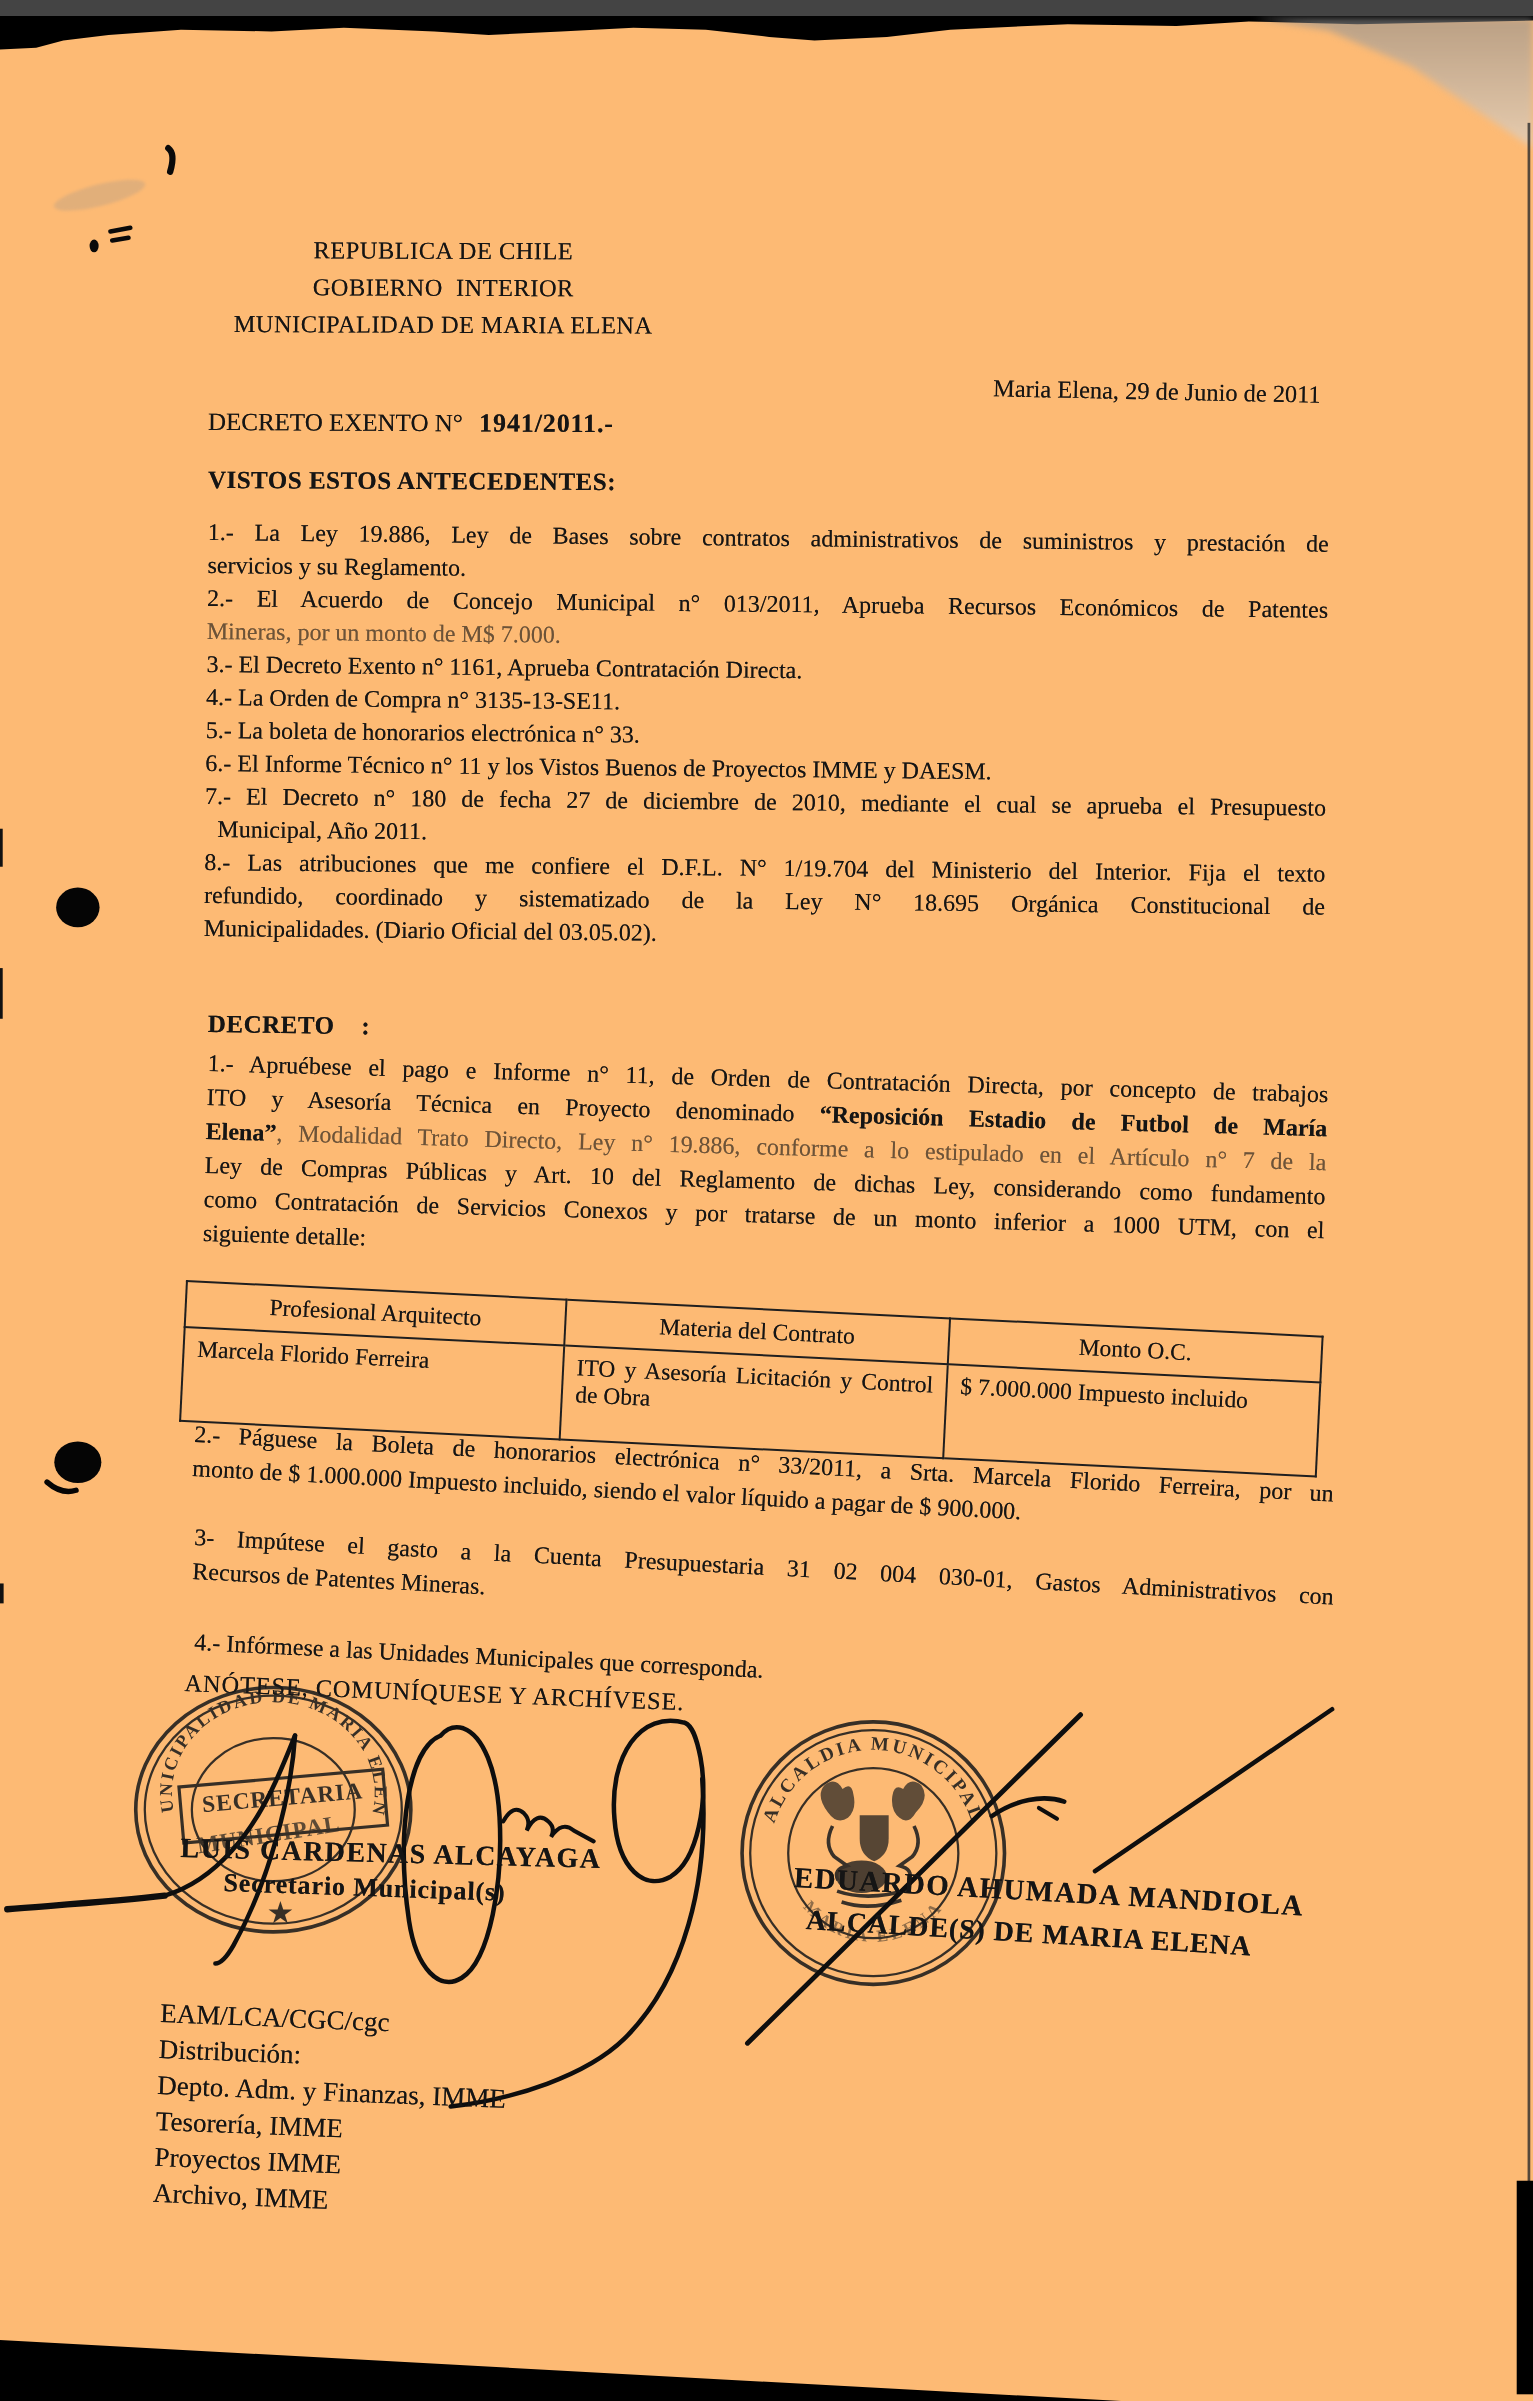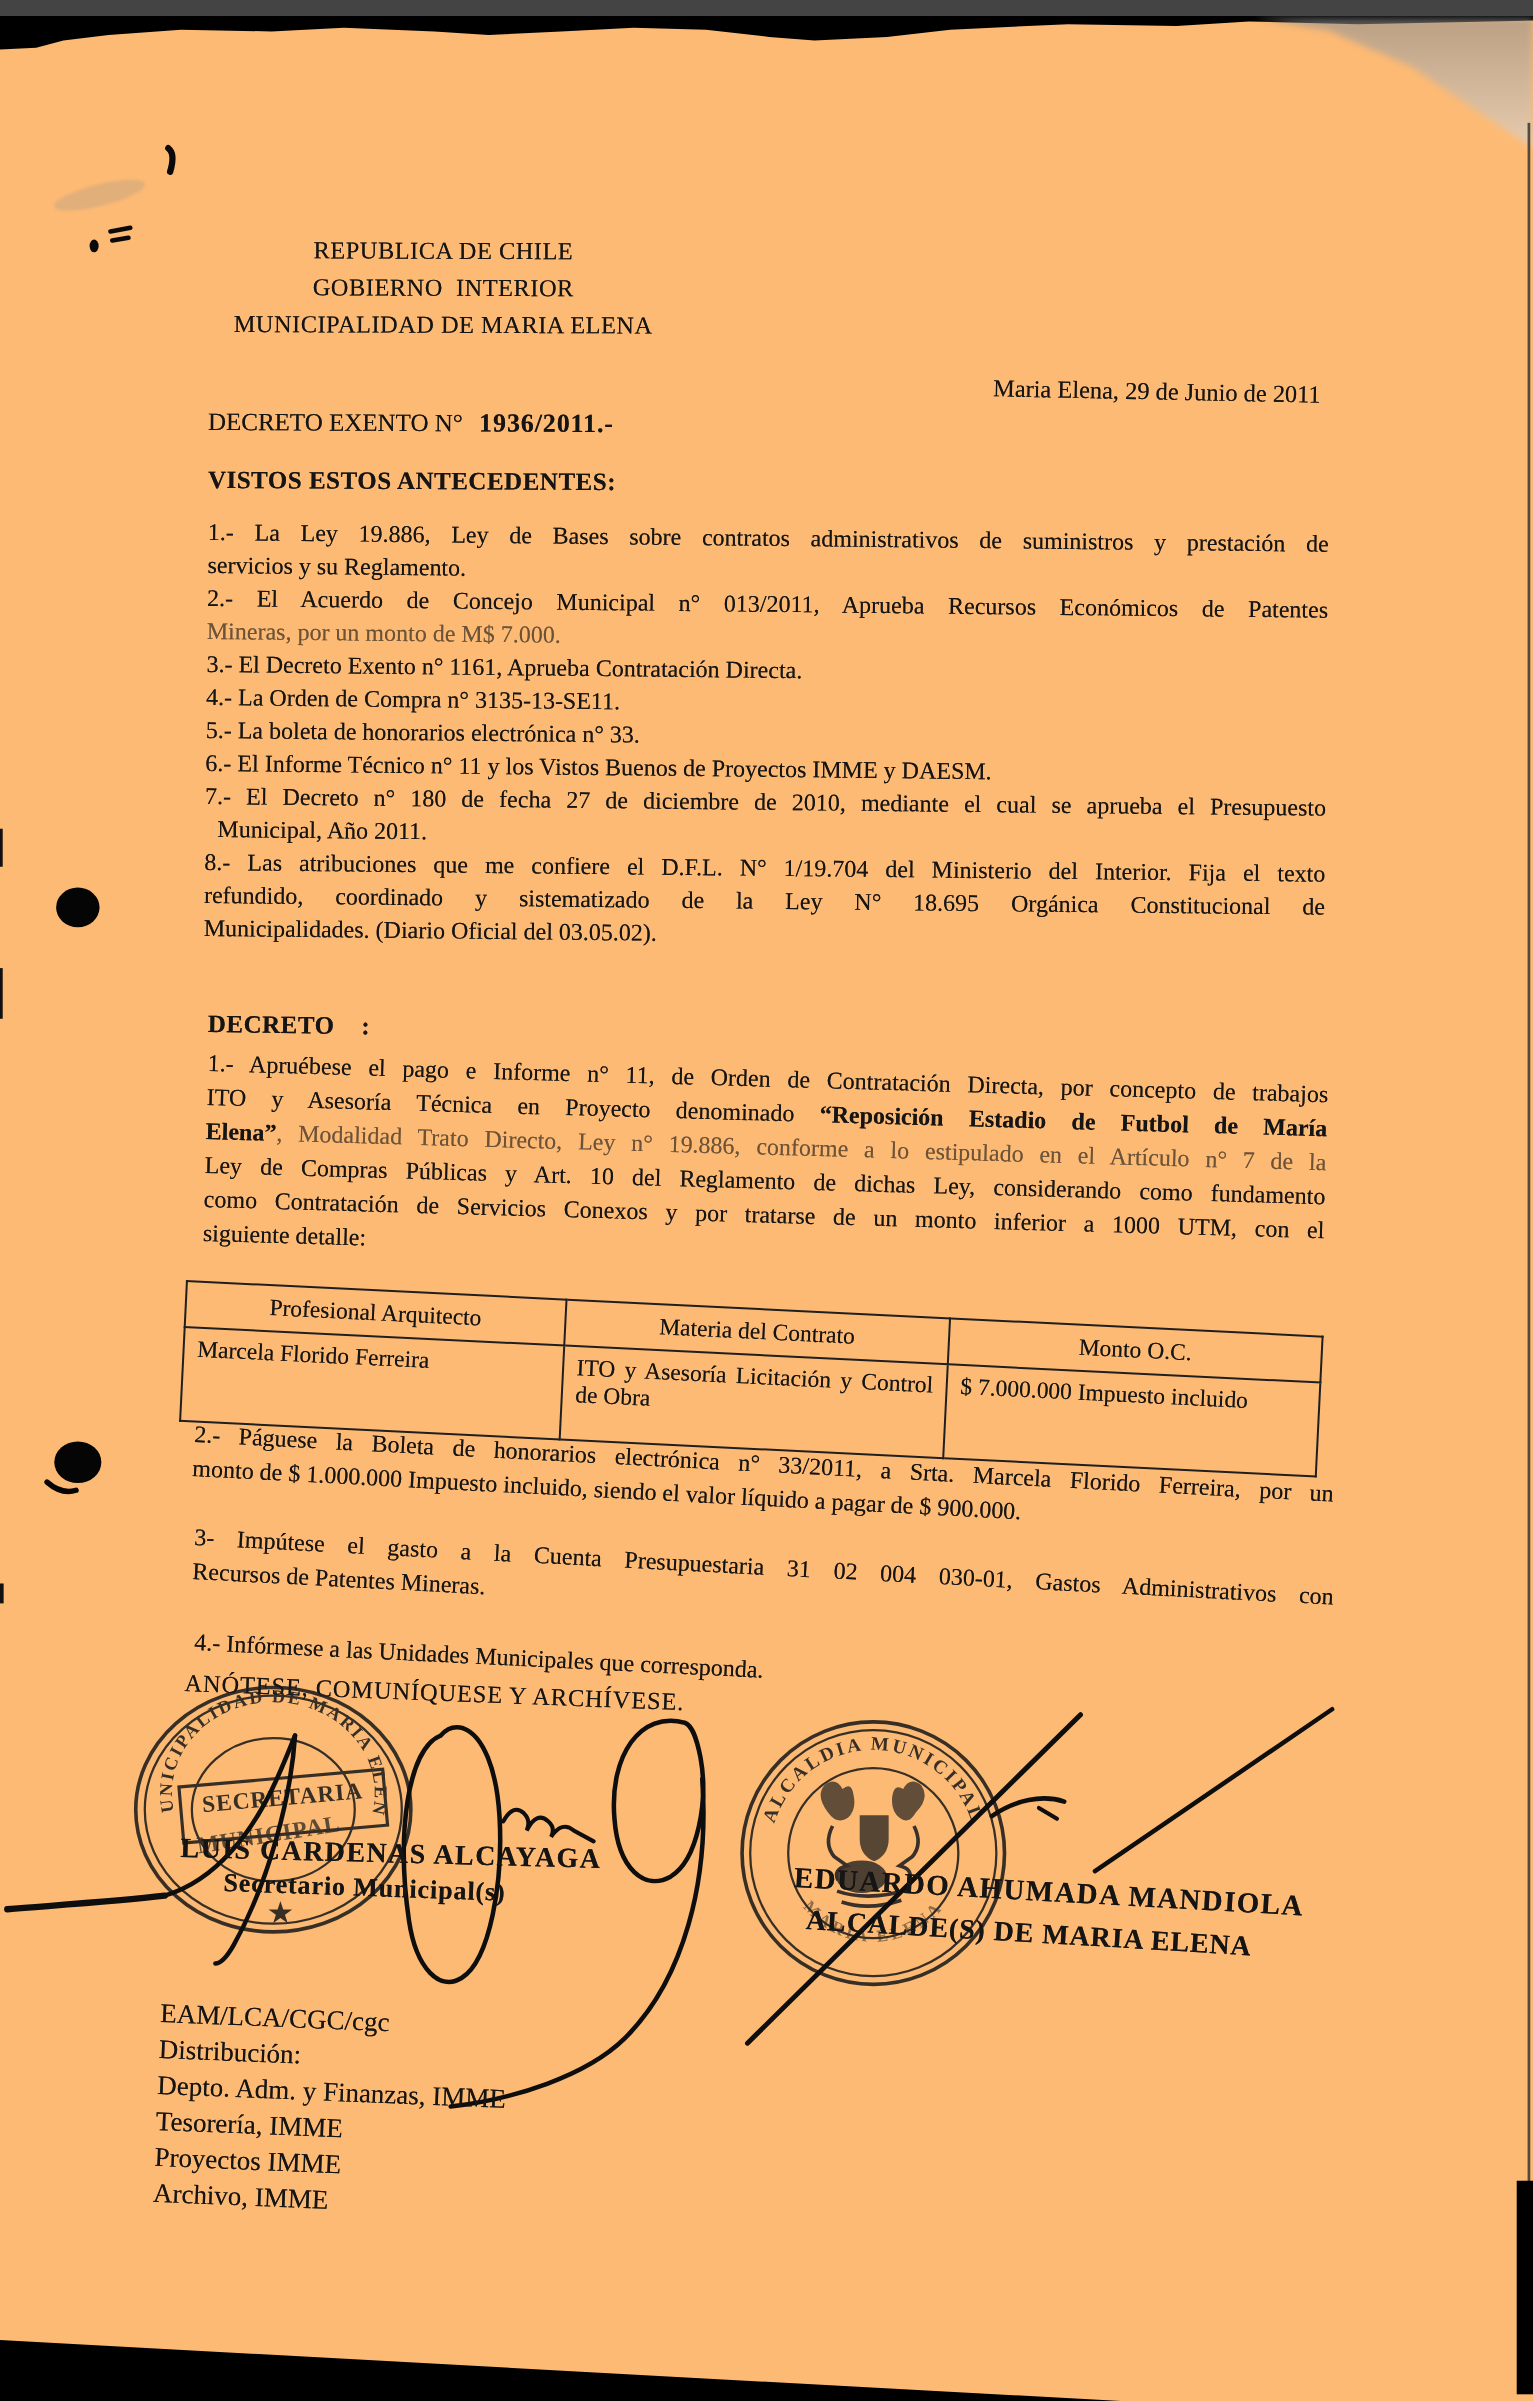--- a/index.html
+++ b/index.html
@@ -115,21 +115,21 @@
 
   <div class="abs txt" id="letterhead">
     <div>REPUBLICA DE CHILE</div>
     <div>GOBIERNO&nbsp; INTERIOR</div>
     <div>MUNICIPALIDAD DE MARIA ELENA</div>
   </div>
 
   <div class="abs txt" id="date-line">Maria Elena, 29 de Junio de 2011</div>
 
   <div class="abs txt" id="decree-line">
-    <span>DECRETO EXENTO N°</span><span class="num">1936/2011.-</span>
+    <span>DECRETO EXENTO N°</span><span class="num">1941/2011.-</span>
   </div>
 
   <div class="abs txt" id="vistos-heading">VISTOS ESTOS ANTECEDENTES:</div>
 
   <div class="abs txt" id="vistos-list">
       <div class="tline j"><span>1.- La Ley 19.886, Ley de Bases sobre contratos administrativos de suministros y prestación de</span></div>
       <div class="tline"><span>servicios y su Reglamento.</span></div>
       <div class="tline j"><span>2.- El Acuerdo de Concejo Municipal n° 013/2011, Aprueba Recursos Económicos de Patentes</span></div>
       <div class="tline"><span class="faded">Mineras, por un monto de M$ 7.000.</span></div>
       <div class="tline"><span>3.- El Decreto Exento n° 1161, Aprueba Contratación Directa.</span></div>

